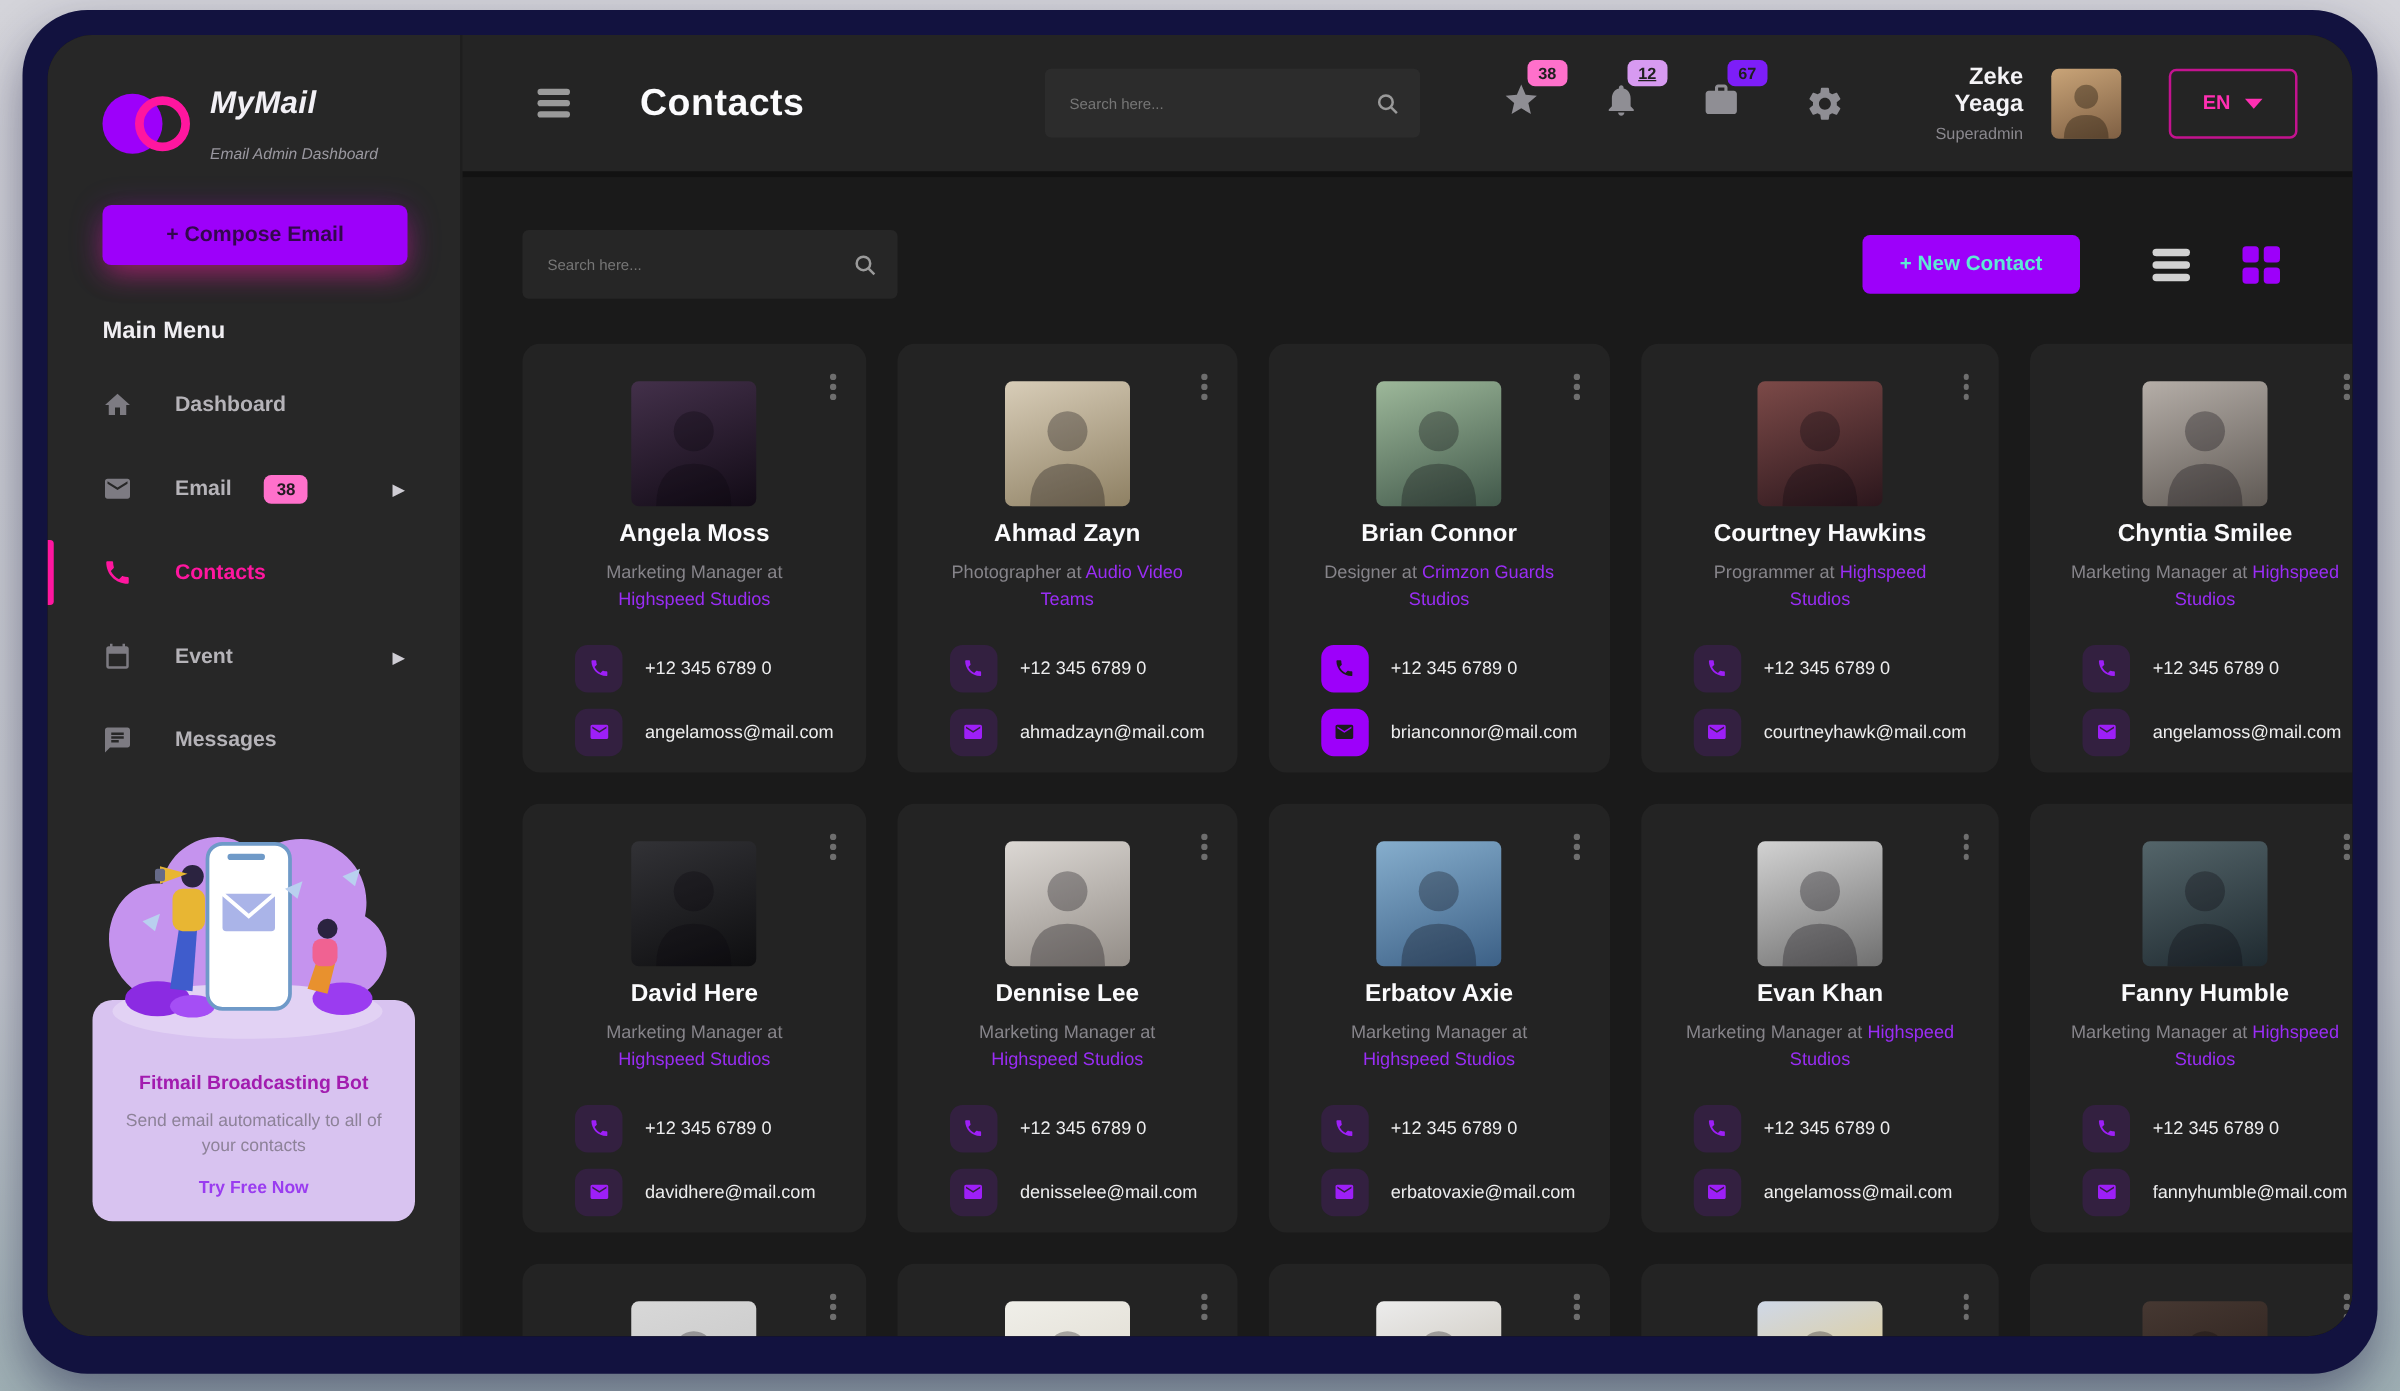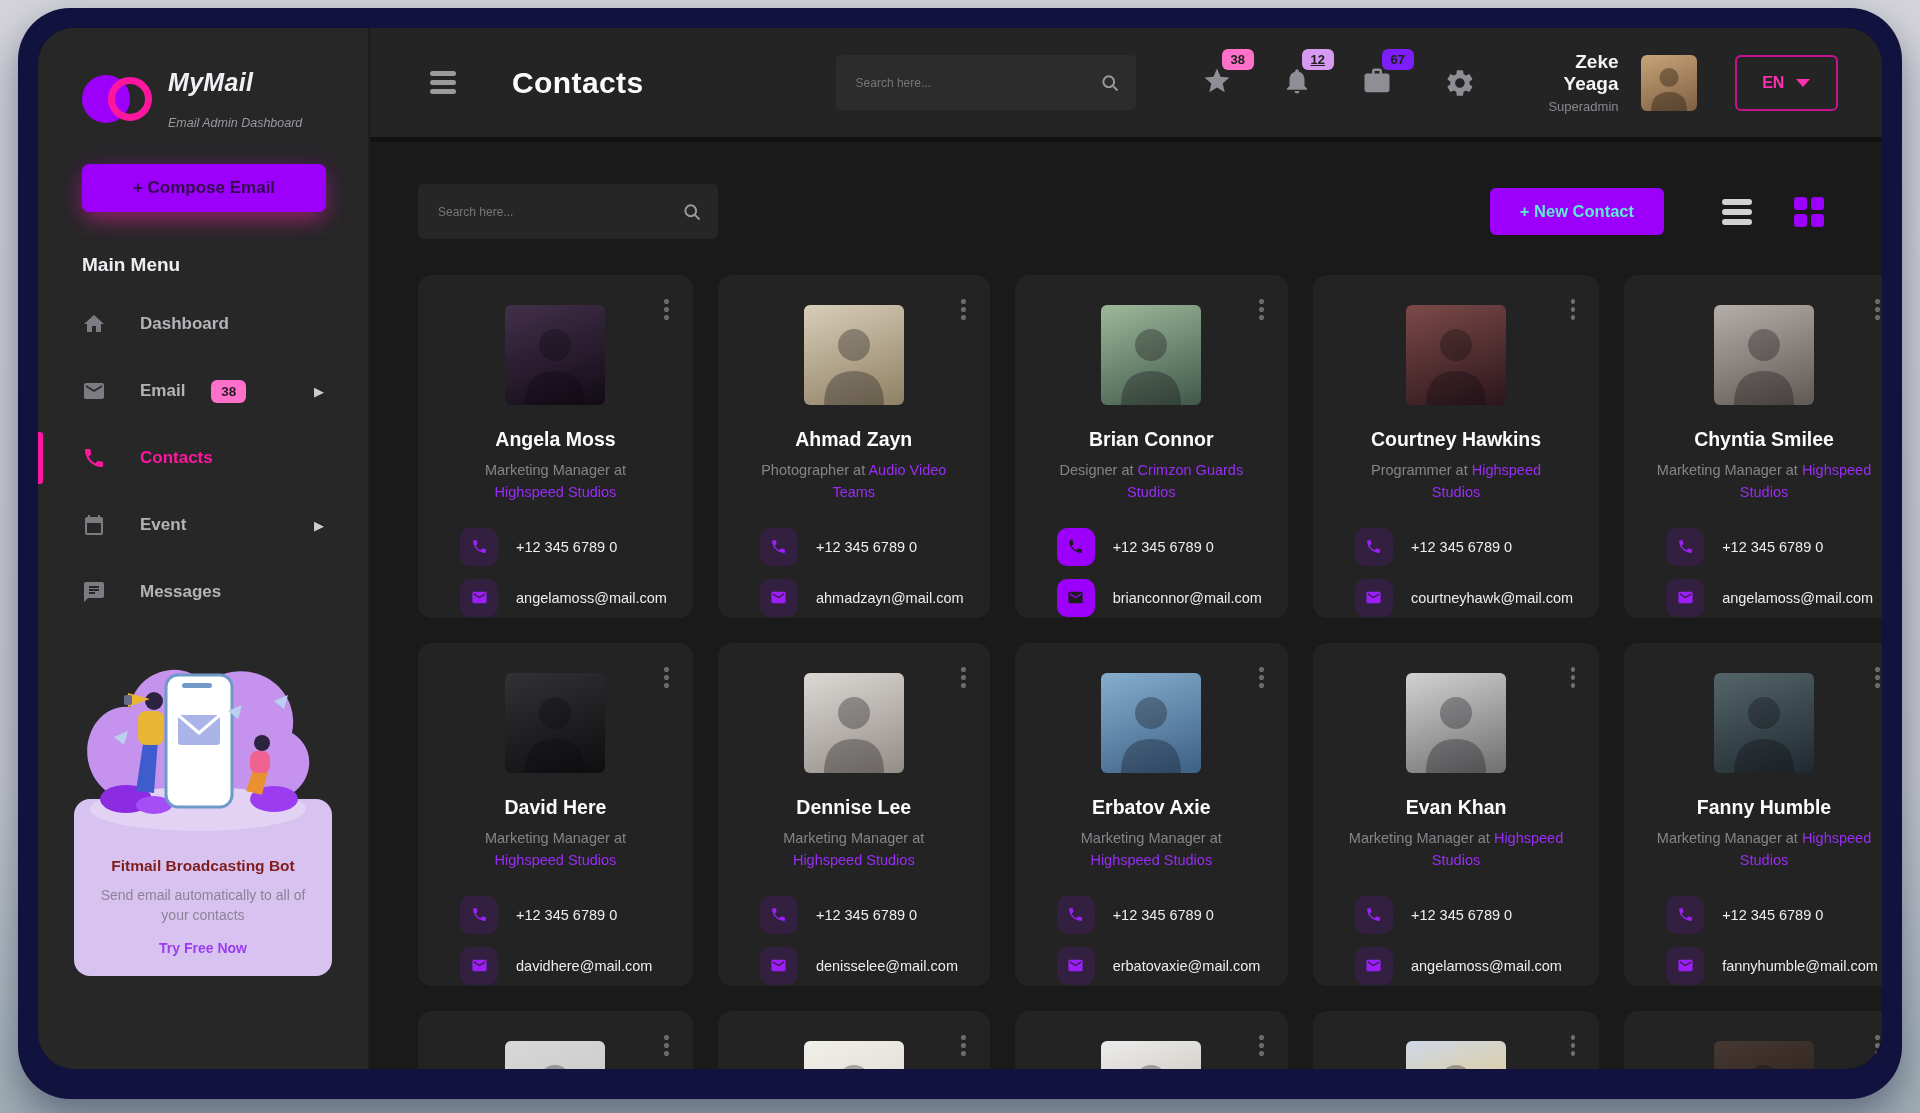--- a/index.html
+++ b/index.html
@@ -37,21 +37,21 @@
   .menu-item { position:relative; display:flex; align-items:center; height:48px; margin-bottom:19px; padding:0 44px; cursor:pointer; }
   .menu-item .mi-icon { width:24px; height:24px; color:#7d7b82; flex-shrink:0; }
   .menu-item .mi-label { margin-left:34px; font-size:17px; font-weight:600; color:#b5b3b8; }
   .menu-item.active .mi-icon, .menu-item.active .mi-label { color:var(--accent-pink); }
   .menu-item.active::before { content:""; position:absolute; left:0; top:-2px; width:5px; height:52px; background:var(--accent-pink); border-radius:0 3px 3px 0; }
   .mi-badge { margin-left:26px; background:var(--badge-pink); color:#251a22; font-size:13.5px; font-weight:700; padding:4px 10px; border-radius:6px; }
   .mi-chevron { margin-left:auto; color:#cfcdd4; font-size:13px; }
   .promo { position:relative; margin:6px 36px 0; }
   .promo-art { position:relative; z-index:2; height:196px; margin:0 4px -42px; }
   .promo-card { background:#d8c3f0; border-radius:16px; padding:58px 18px 20px; text-align:center; }
-  .promo-title { font-size:15.5px; font-weight:700; color:#7f1d1d;text-align:center; }
+  .promo-title { font-size:15.5px; font-weight:700; color:#a21caf;text-align:center; }
   .promo-desc { margin-top:10px; font-size:14px; line-height:1.45; color:#8d8298; }
   .promo-cta { margin-top:14px; font-size:14px; font-weight:700; color:#9a3cf0; cursor:pointer; }
   
   .main { flex:1; display:flex; flex-direction:column; min-width:0; }
   .topbar { height:114px; background:#242424; border-bottom:5px solid #121212; display:flex; align-items:center; padding:0 44px 0 60px; flex-shrink:0; }
   .hamburger { display:flex; flex-direction:column; gap:4px; cursor:pointer; }
   .hamburger i { width:26px; height:5px; background:#9a9a9a; border-radius:2.5px; }
   .page-title { margin-left:56px; font-size:30px; font-weight:800; color:#fbfbfd; letter-spacing:.4px; }
   .search-box { position:relative; height:55px; background:#2c2c2c; border-radius:5px; }
   .topbar .search-box { width:302px; margin-left:192px; }
@@ -91,21 +91,21 @@
   .view-list { margin-left:58px; display:flex; flex-direction:column; gap:4px; cursor:pointer; }
   .view-list i { width:30px; height:6px; background:#d2d2d2; border-radius:3px; }
   .view-grid { margin-left:42px; display:grid; grid-template-columns:13px 13px; gap:4px; cursor:pointer; }
   .view-grid i { width:13px; height:13px; background:var(--accent-purple); border-radius:3px; }
   .grid { margin-top:36px; display:grid; grid-template-columns:repeat(5,1fr); gap:25px; }
   .card { position:relative; height:343px; background:#232323; border-radius:14px; text-align:center; padding-top:30px; }
   .kebab { position:absolute; top:20px; right:20px; display:flex; flex-direction:column; gap:3.5px; cursor:pointer; padding:4px; }
   .kebab i { width:4.5px; height:4.5px; border-radius:50%; background:#6e6e6e; }
   .photo { width:100px; height:100px; margin:0 auto; border-radius:6px; position:relative; overflow:hidden; }
   .sil { position:absolute; inset:0; }
-  .c-name { margin-top:23px; font-size:19.5px; font-weight:700; color:#fbfbfd; }
+  .c-name { margin-top:11px; font-size:19.5px; font-weight:700; color:#fbfbfd; }
   .c-role { margin-top:9px; padding:0 32px; font-size:14.5px; line-height:1.5; color:#86848a; }
   .c-company { color:var(--link-purple); cursor:pointer; }
   .c-rows { margin-top:24px; padding:0 26px; text-align:left; }
   .c-row { display:flex; align-items:center; gap:18px; cursor:pointer;margin-left:16px; }
   .c-row + .c-row { margin-top:13px; }
   .c-ico { width:38px; height:38px; border-radius:10px; background:#332040; display:flex; align-items:center; justify-content:center; flex-shrink:0; }
   .c-ico svg { width:17px; height:17px; color:#9d1ff7; }
   .card.hl .c-ico { background:var(--accent-purple); }
   .card.hl .c-ico svg { color:#1c1c1c; }
   .c-val { font-size:14.5px; color:#ededee; }

